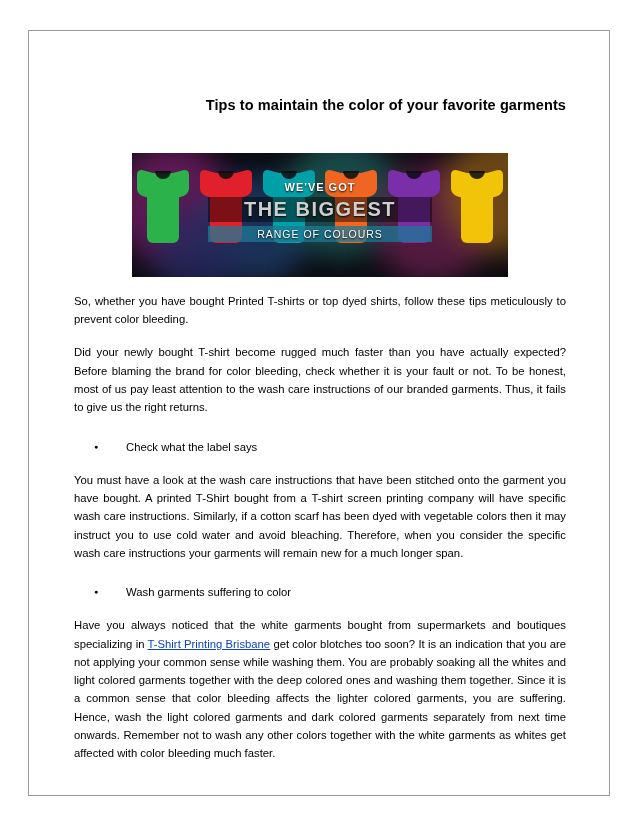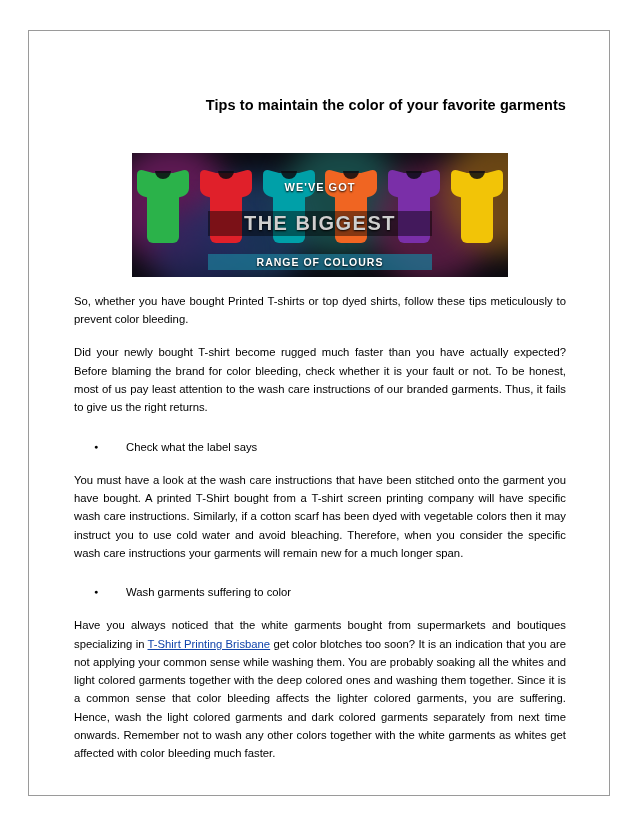--- a/index.html
+++ b/index.html
@@ -121,26 +121,26 @@
     letter-spacing: 1px;
     text-shadow: 0 1px 2px #000;
   }
   .banner .l2 {
     font-size: 20px;
     font-weight: bold;
     letter-spacing: 1.5px;
     background: rgba(0,0,0,0.45);
     color: #cfcfcf;
     padding: 1px 0;
-    margin: 18px 0;
+    margin: 4px 0;
     text-shadow: 0 1px 2px #000;
   }
   .banner .l3 {
     font-size: 10.5px;
-    font-weight: bold;
+    font-weight: normal;
     letter-spacing: 1px;
     background: rgba(30,120,150,0.75);
     padding: 2px 18px;
     text-shadow: 0 1px 2px #000;
   }
   p.body-text {
     font-size: 11.3px;
     line-height: 1.62;
     text-align: justify;
     margin: 15px 0 0 0;

